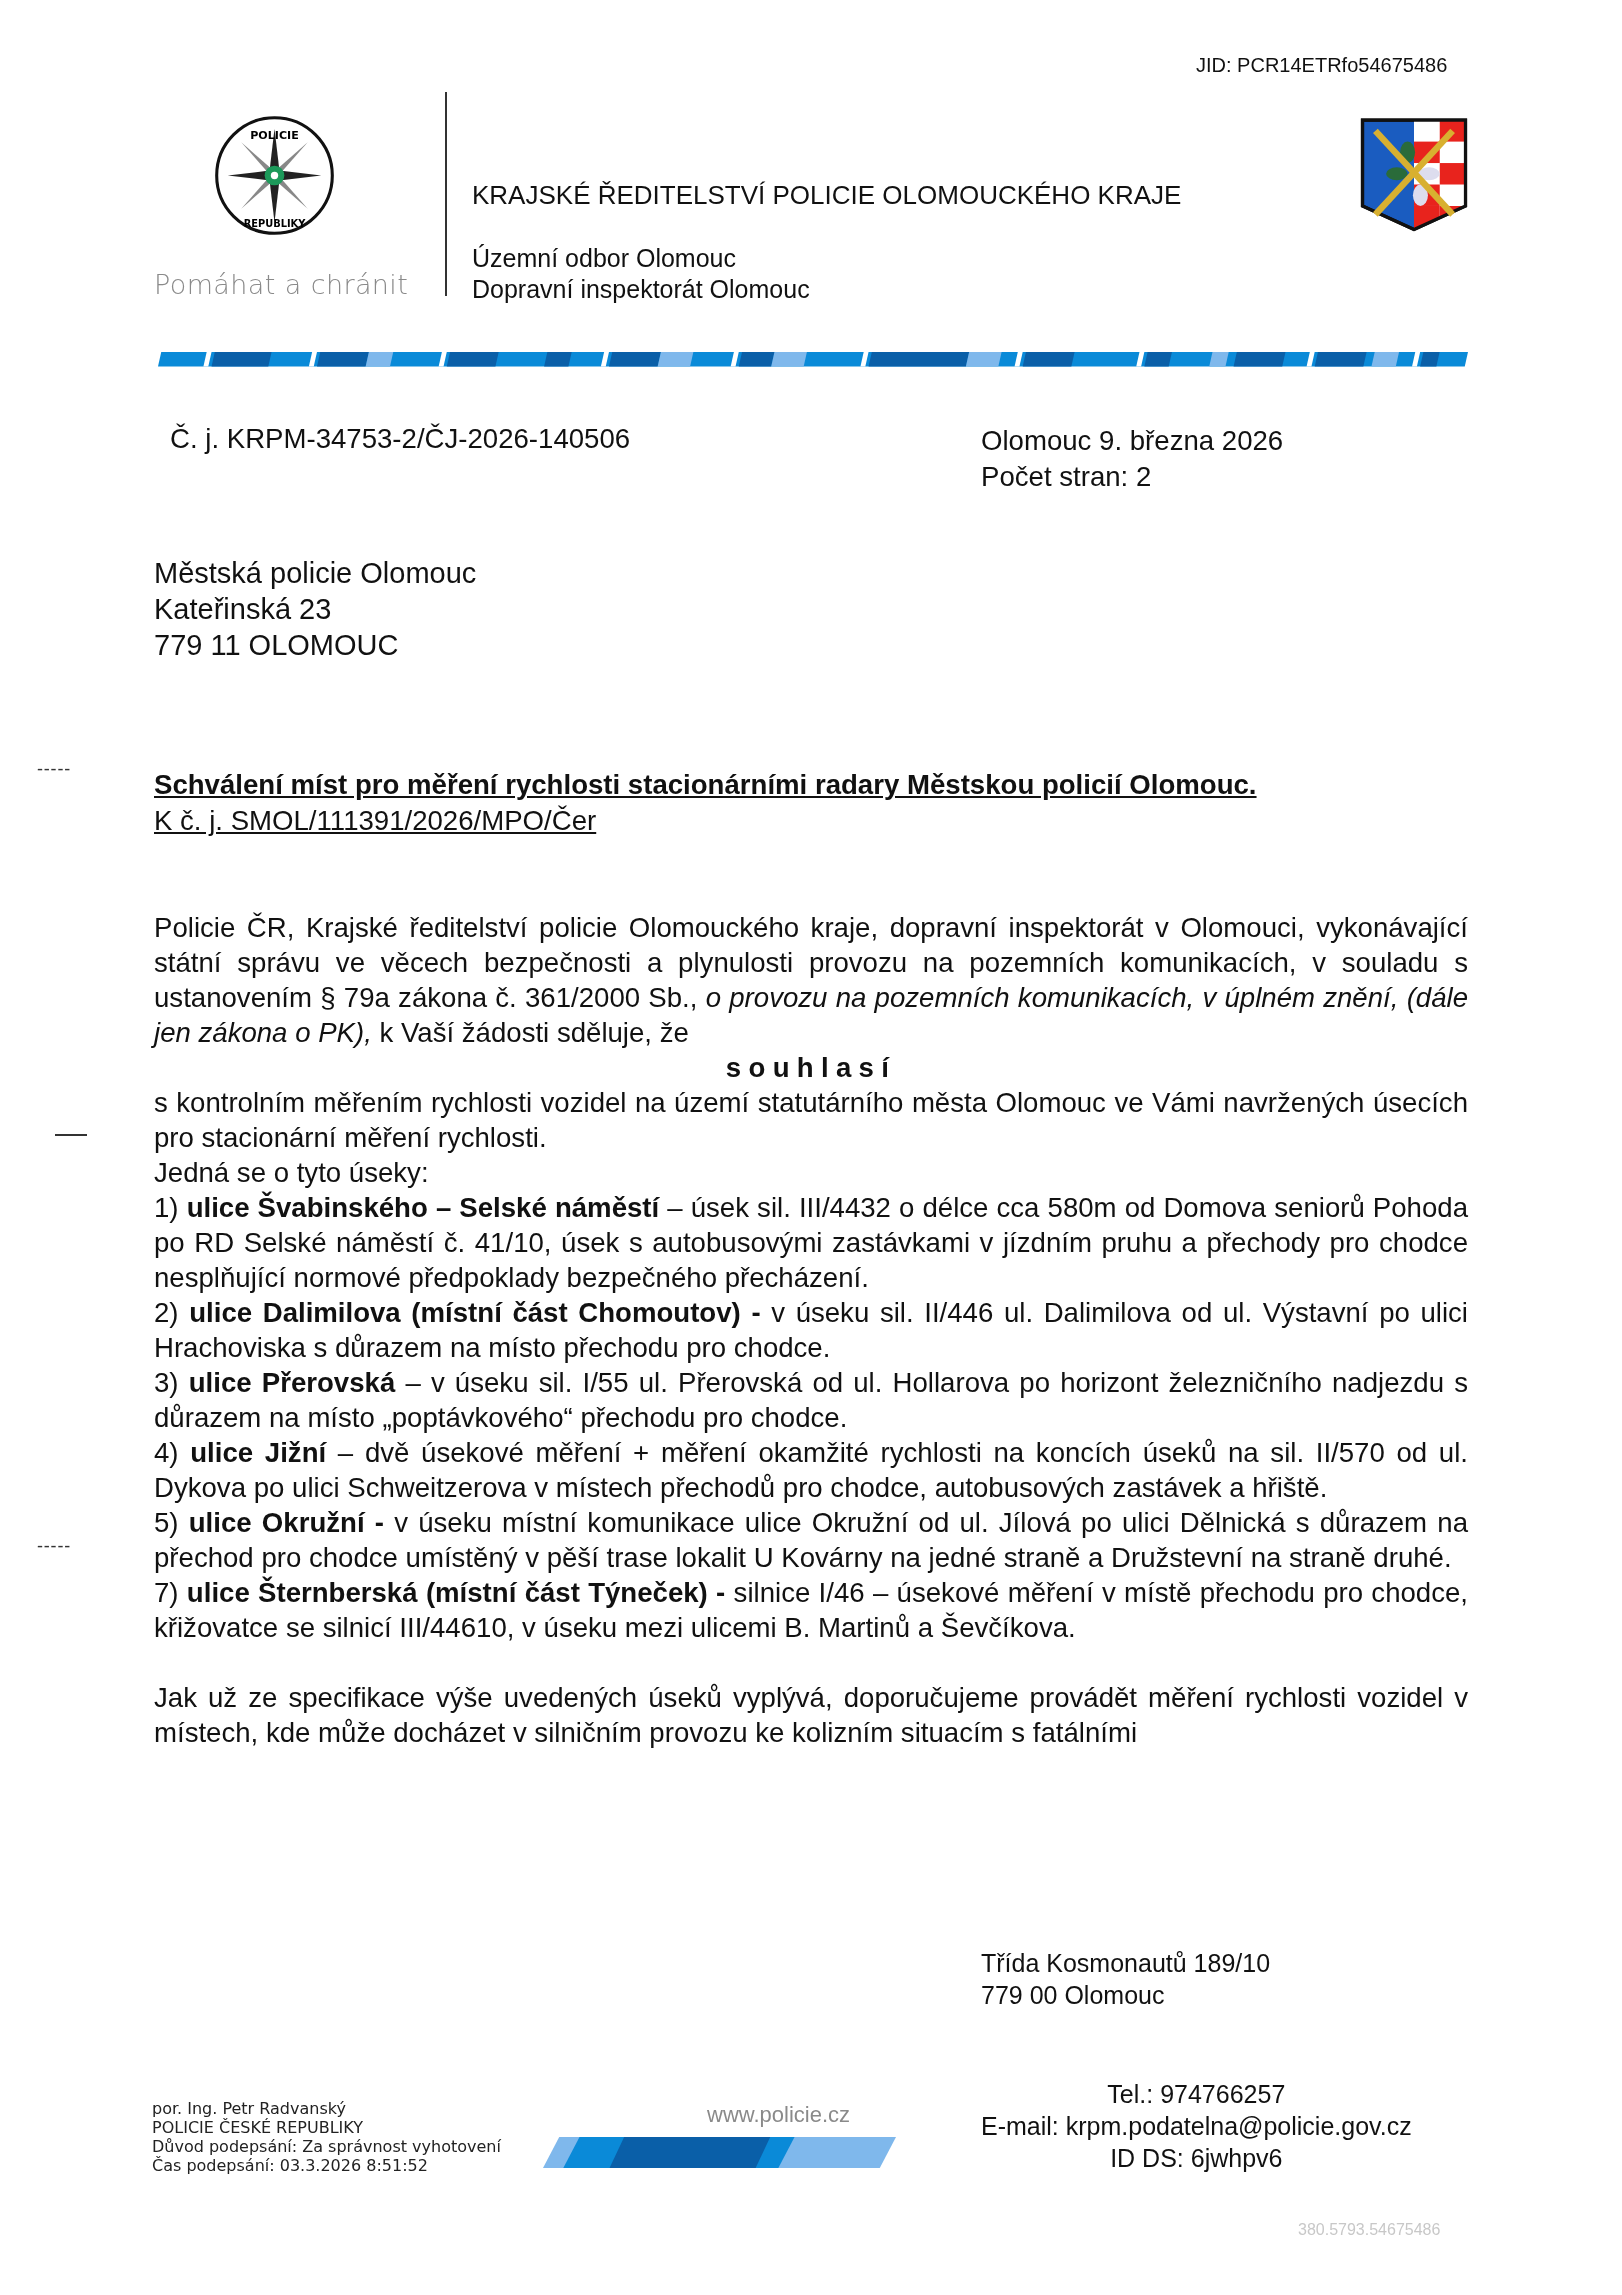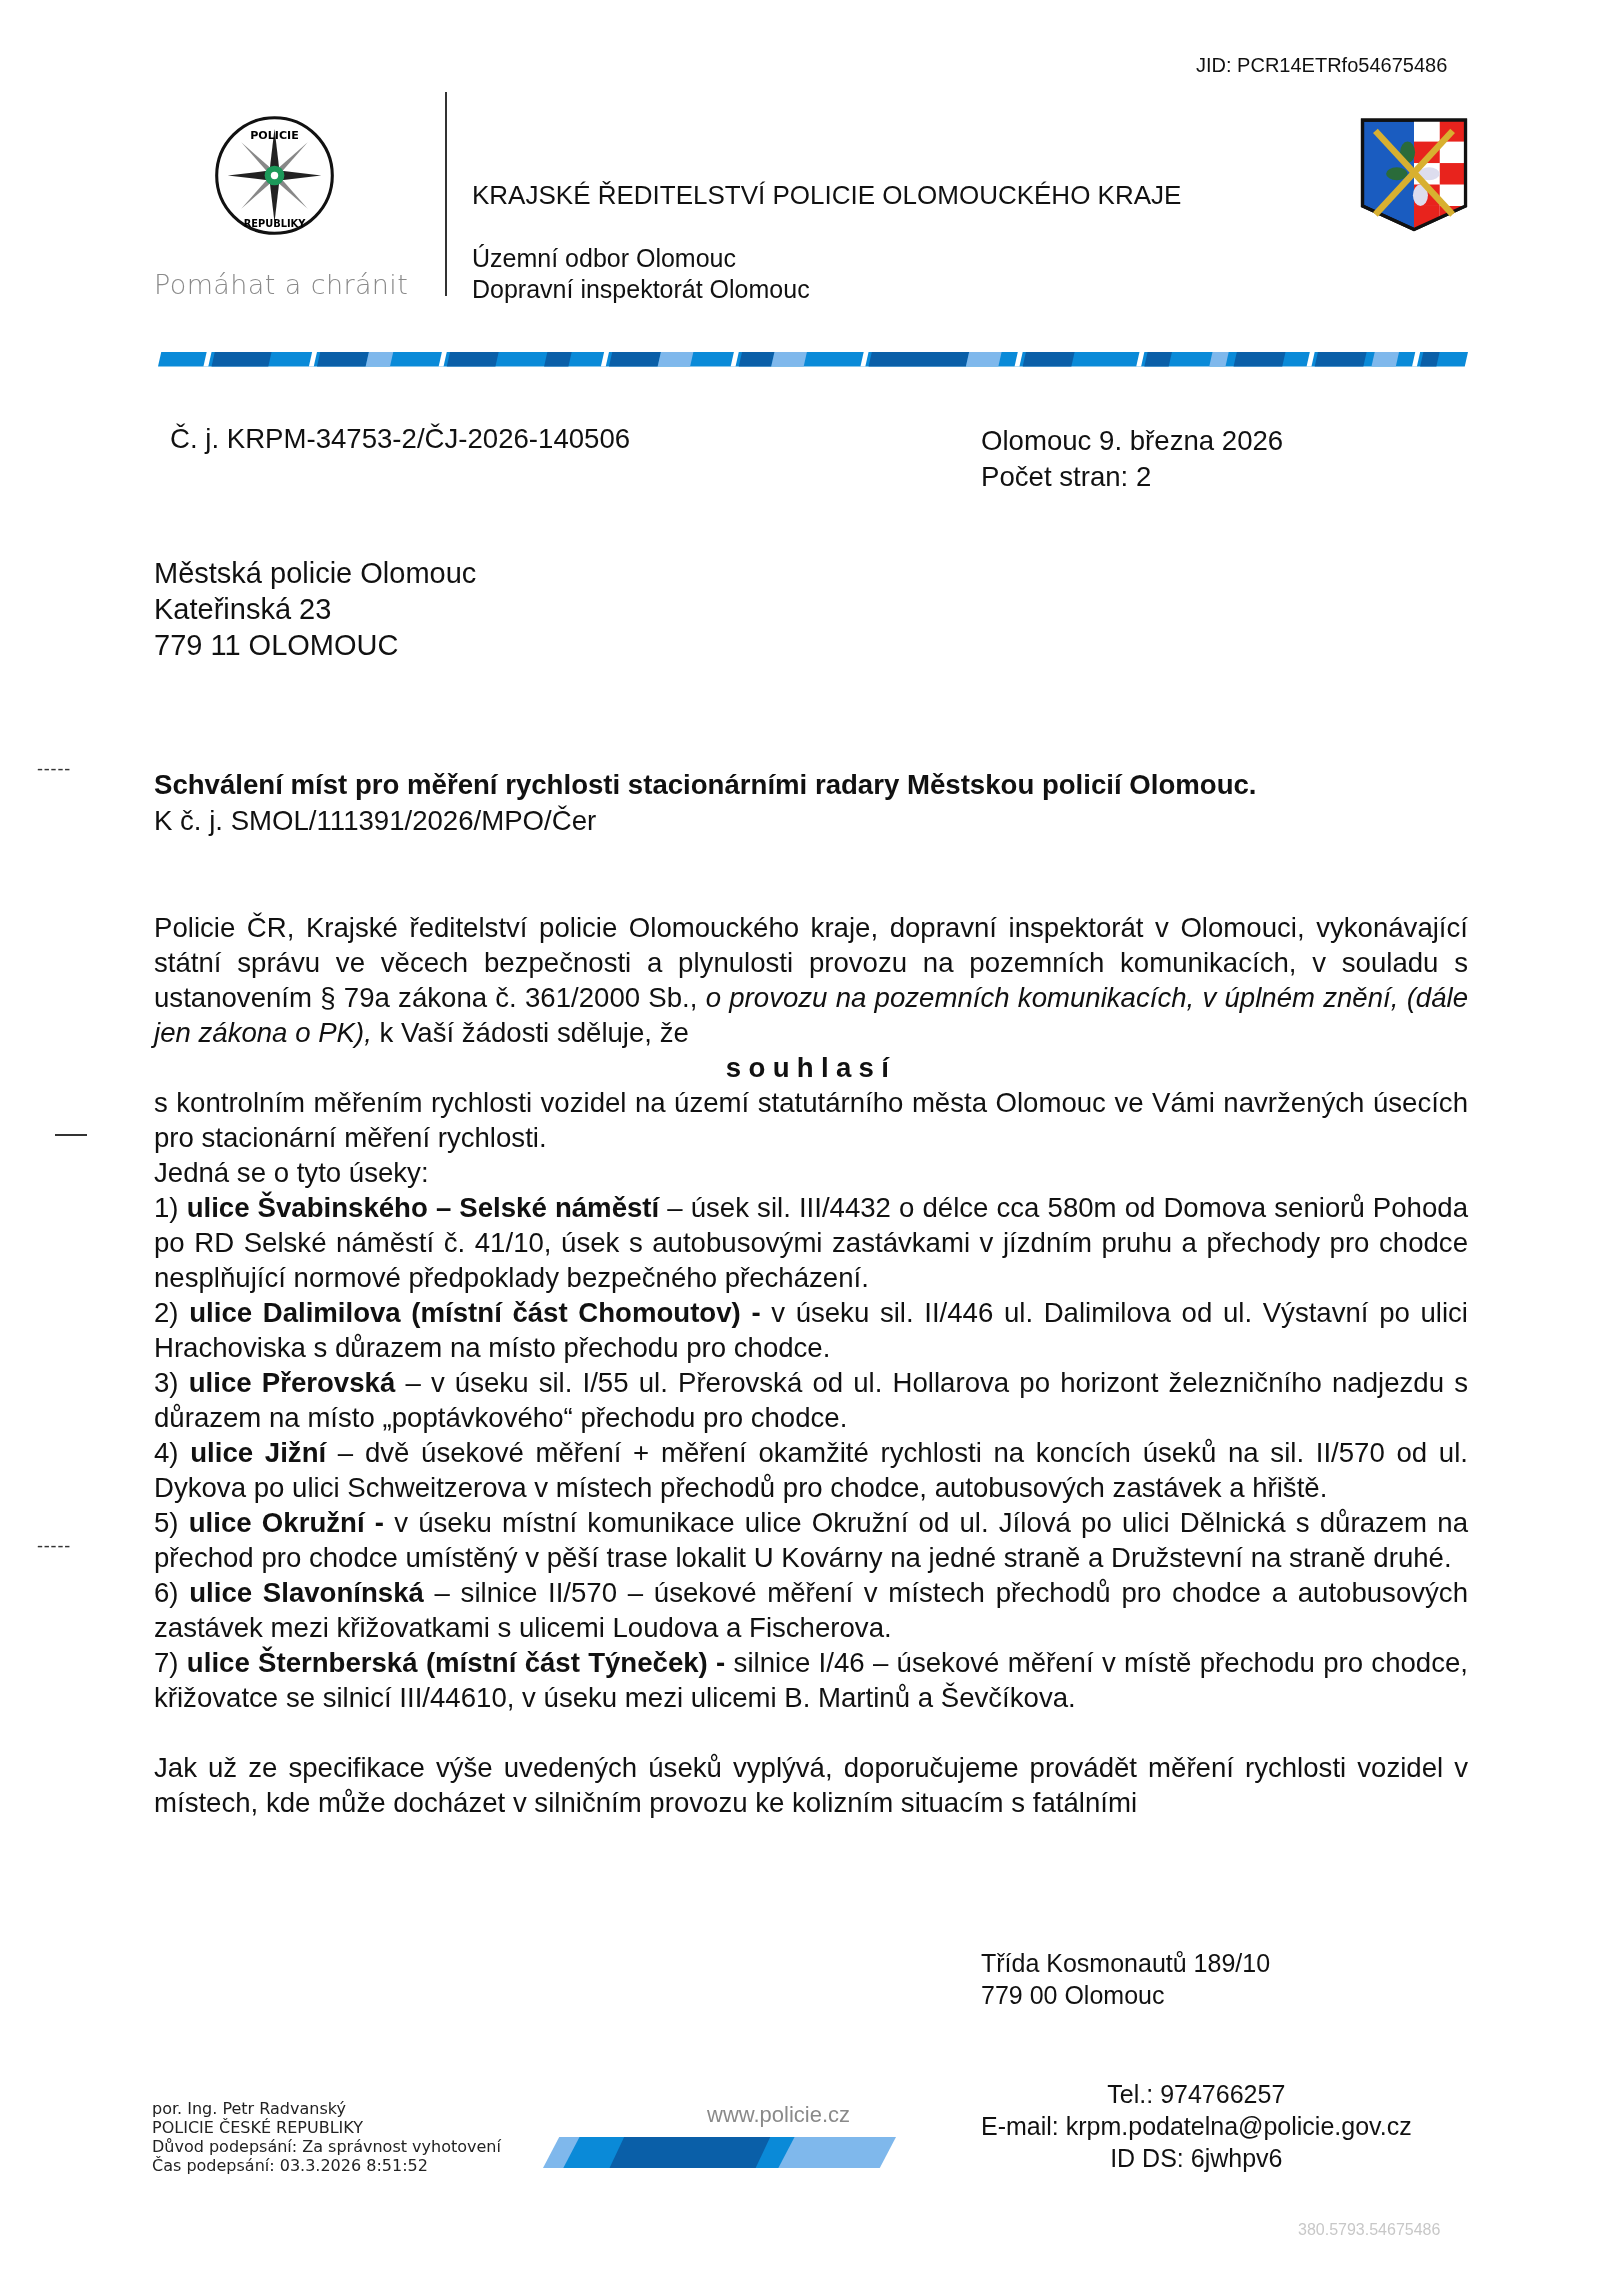--- a/index.html
+++ b/index.html
@@ -14,21 +14,21 @@
   .hdr-sub { left:472px; top:243px; font-size:25px; line-height:31px; }
   .coat { left:1359px; top:118px; width:110px; height:118px; }
   .stripe { left:158px; top:352px; width:1310px; height:14.6px; }
   .cj { left:170px; top:423px; font-size:27.6px; }
   .datebox { left:981px; top:423px; font-size:27.6px; line-height:36px; }
   .addr { left:154px; top:555px; font-size:29px; line-height:36px; }
   .margin-mark { font-size:18px; color:#333; letter-spacing:0.8px; }
   .mm1 { left:37px; top:759px; }
   .mm2 { left:55px; top:1134px; width:32px; height:1.6px; background:#333; }
   .mm3 { left:37px; top:1536px; }
-  .subject { left:154px; top:767px; font-size:27.6px; line-height:36px; }
+  .subject { left:154px; top:767px; font-size:27.6px; line-height:36px;text-decoration:underline; }
   .subject b { font-weight:bold; }
   .body { left:154px; top:910px; width:1314px; font-size:27.6px; line-height:35px; }
   .body p { margin:0; }
   .just { text-align:justify; text-align-last:left; }
   .center-bold { text-align:center; font-weight:bold; letter-spacing:7.3px; }
   .gap { height:35px; }
   .office-addr { left:981px; top:1947px; font-size:25px; line-height:32px; }
   .signer { left:152px; top:2099px; font-size:16px; line-height:19px; color:#222; font-family:"DejaVu Sans", sans-serif; }
   .web { left:707px; top:2102px; font-size:22px; color:#8a8a8a; }
   .footer-stripe { left:543px; top:2137px; width:353px; height:31px; }
@@ -150,21 +150,20 @@
   <p class="just"><span>Policie ČR, Krajské ředitelství policie Olomouckého kraje, dopravní inspektorát v Olomouci, vykonávající státní správu ve věcech bezpečnosti a plynulosti provozu na pozemních komunikacích, v souladu s ustanovením § 79a zákona č. 361/2000 Sb., </span><i>o provozu na pozemních komunikacích, v úplném znění, (dále jen zákona o PK),</i><span> k Vaší žádosti sděluje, že</span></p>
   <p class="center-bold">souhlasí</p>
   <p class="just">s kontrolním měřením rychlosti vozidel na území statutárního města Olomouc ve Vámi navržených úsecích pro stacionární měření rychlosti.</p>
   <p>Jedná se o tyto úseky:</p>
   <div id="sections">
       <p class="just"><span>1)</span> <b>ulice Švabinského – Selské náměstí</b><span> – úsek sil. III/4432 o délce cca 580m od Domova seniorů Pohoda po RD Selské náměstí č. 41/10, úsek s autobusovými zastávkami v jízdním pruhu a přechody pro chodce nesplňující normové předpoklady bezpečného přecházení.</span></p>
       <p class="just"><span>2)</span> <b>ulice Dalimilova (místní část Chomoutov) -</b><span> v úseku sil. II/446 ul. Dalimilova od ul. Výstavní po ulici Hrachoviska s důrazem na místo přechodu pro chodce.</span></p>
       <p class="just"><span>3)</span> <b>ulice Přerovská</b><span> – v úseku sil. I/55 ul. Přerovská od ul. Hollarova po horizont železničního nadjezdu s důrazem na místo „poptávkového“ přechodu pro chodce.</span></p>
       <p class="just"><span>4)</span> <b>ulice Jižní</b><span> – dvě úsekové měření + měření okamžité rychlosti na koncích úseků na sil. II/570 od ul. Dykova po ulici Schweitzerova v místech přechodů pro chodce, autobusových zastávek a hřiště.</span></p>
       <p class="just"><span>5)</span> <b>ulice Okružní -</b><span> v úseku místní komunikace ulice Okružní od ul. Jílová po ulici Dělnická s důrazem na přechod pro chodce umístěný v pěší trase lokalit U Kovárny na jedné straně a Družstevní na straně druhé.</span></p>
-      <p class="just"><span>6)</span> <b>ulice Slavonínská</b><span> – silnice II/570 – úsekové měření v místech přechodů pro chodce a autobusových zastávek mezi křižovatkami s ulicemi Loudova a Fischerova.</span></p>
       <p class="just"><span>7)</span> <b>ulice Šternberská (místní část Týneček) -</b><span>  silnice I/46 – úsekové měření v místě přechodu pro chodce, křižovatce se silnicí III/44610, v úseku mezi ulicemi B. Martinů a Ševčíkova.</span></p>
     </div>
   <div class="gap"></div>
   <p class="just">Jak už ze specifikace výše uvedených úseků vyplývá, doporučujeme provádět měření rychlosti vozidel v místech, kde může docházet v silničním provozu ke kolizním situacím s fatálními</p>
 </div>
 
 <div class="abs office-addr">
   <div>Třída Kosmonautů 189/10</div>
   <div>779 00 Olomouc</div>
 </div>

